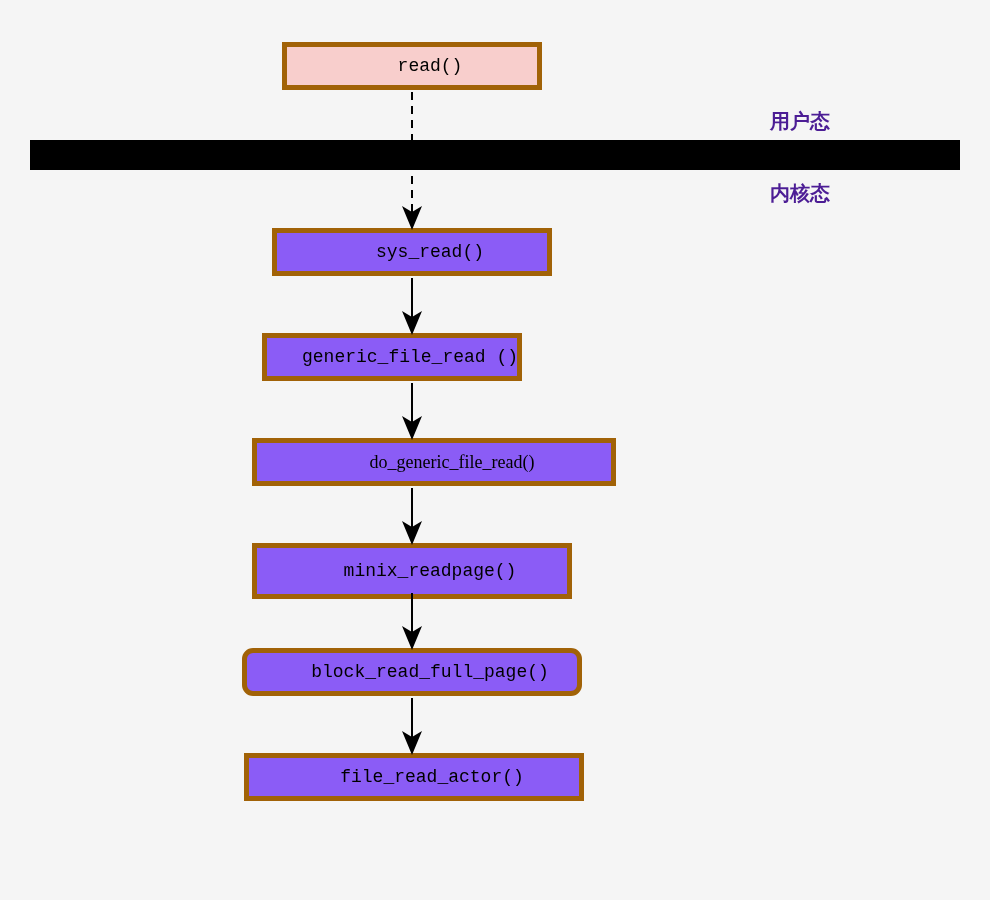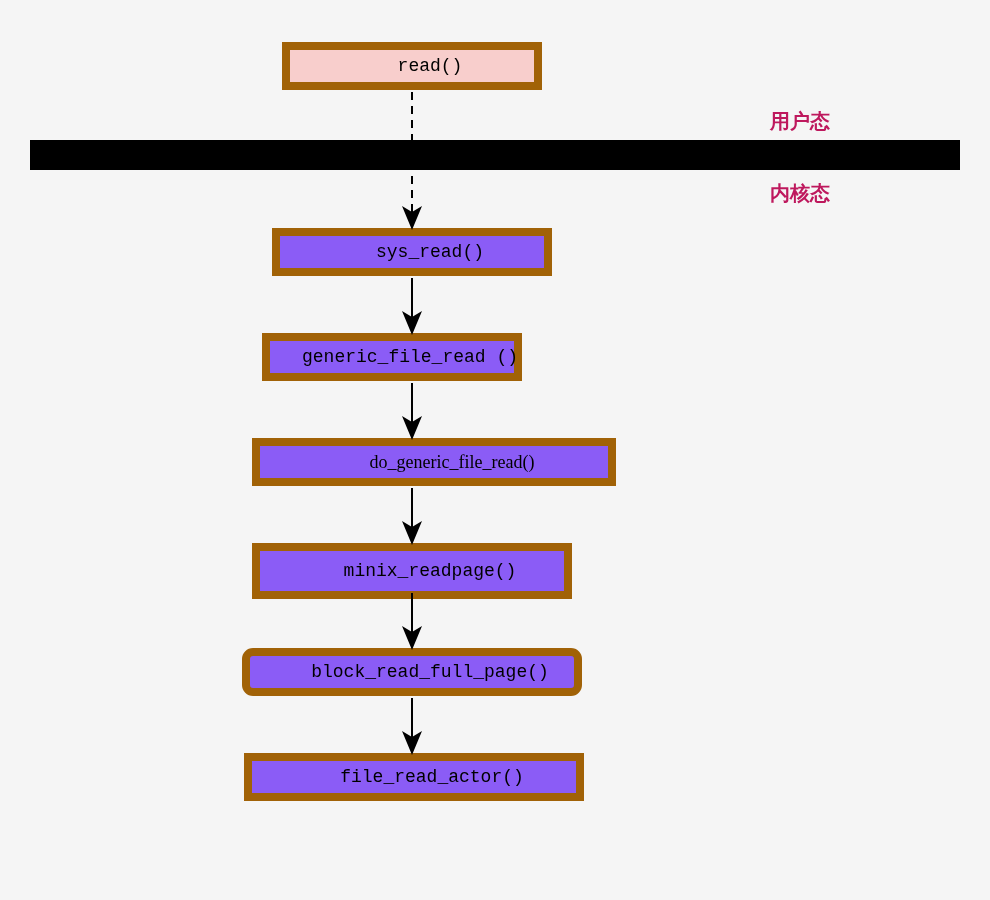--- a/index.html
+++ b/index.html
@@ -7,40 +7,40 @@
     margin: 0;
     padding: 0;
     width: 990px;
     height: 900px;
     background: #f5f5f5;
     font-family: "Courier New", Consolas, monospace;
     position: relative;
   }
   .node {
     position: absolute;
-    border: 8px solid #a16207;
+    border: 5px solid #a16207;
     display: flex;
     align-items: center;
     justify-content: center;
     font-size: 18px;
     white-space: nowrap;
     padding-left: 36px;
   }
   .pink { background: #f8cecc; }
   .blue { background: #8b5cf6; }
   .divider {
     position: absolute;
     background: #000;
   }
   .label {
     position: absolute;
     font-family: "Microsoft YaHei", "SimHei", sans-serif;
     font-size: 20px;
     font-weight: bold;
-    color: #be185d;
+    color: #4c1d95;
   }
   svg.arrows {
     position: absolute;
     top: 0; left: 0;
     width: 990px; height: 900px;
     pointer-events: none;
   }
 </style>
 </head>
 <body>

